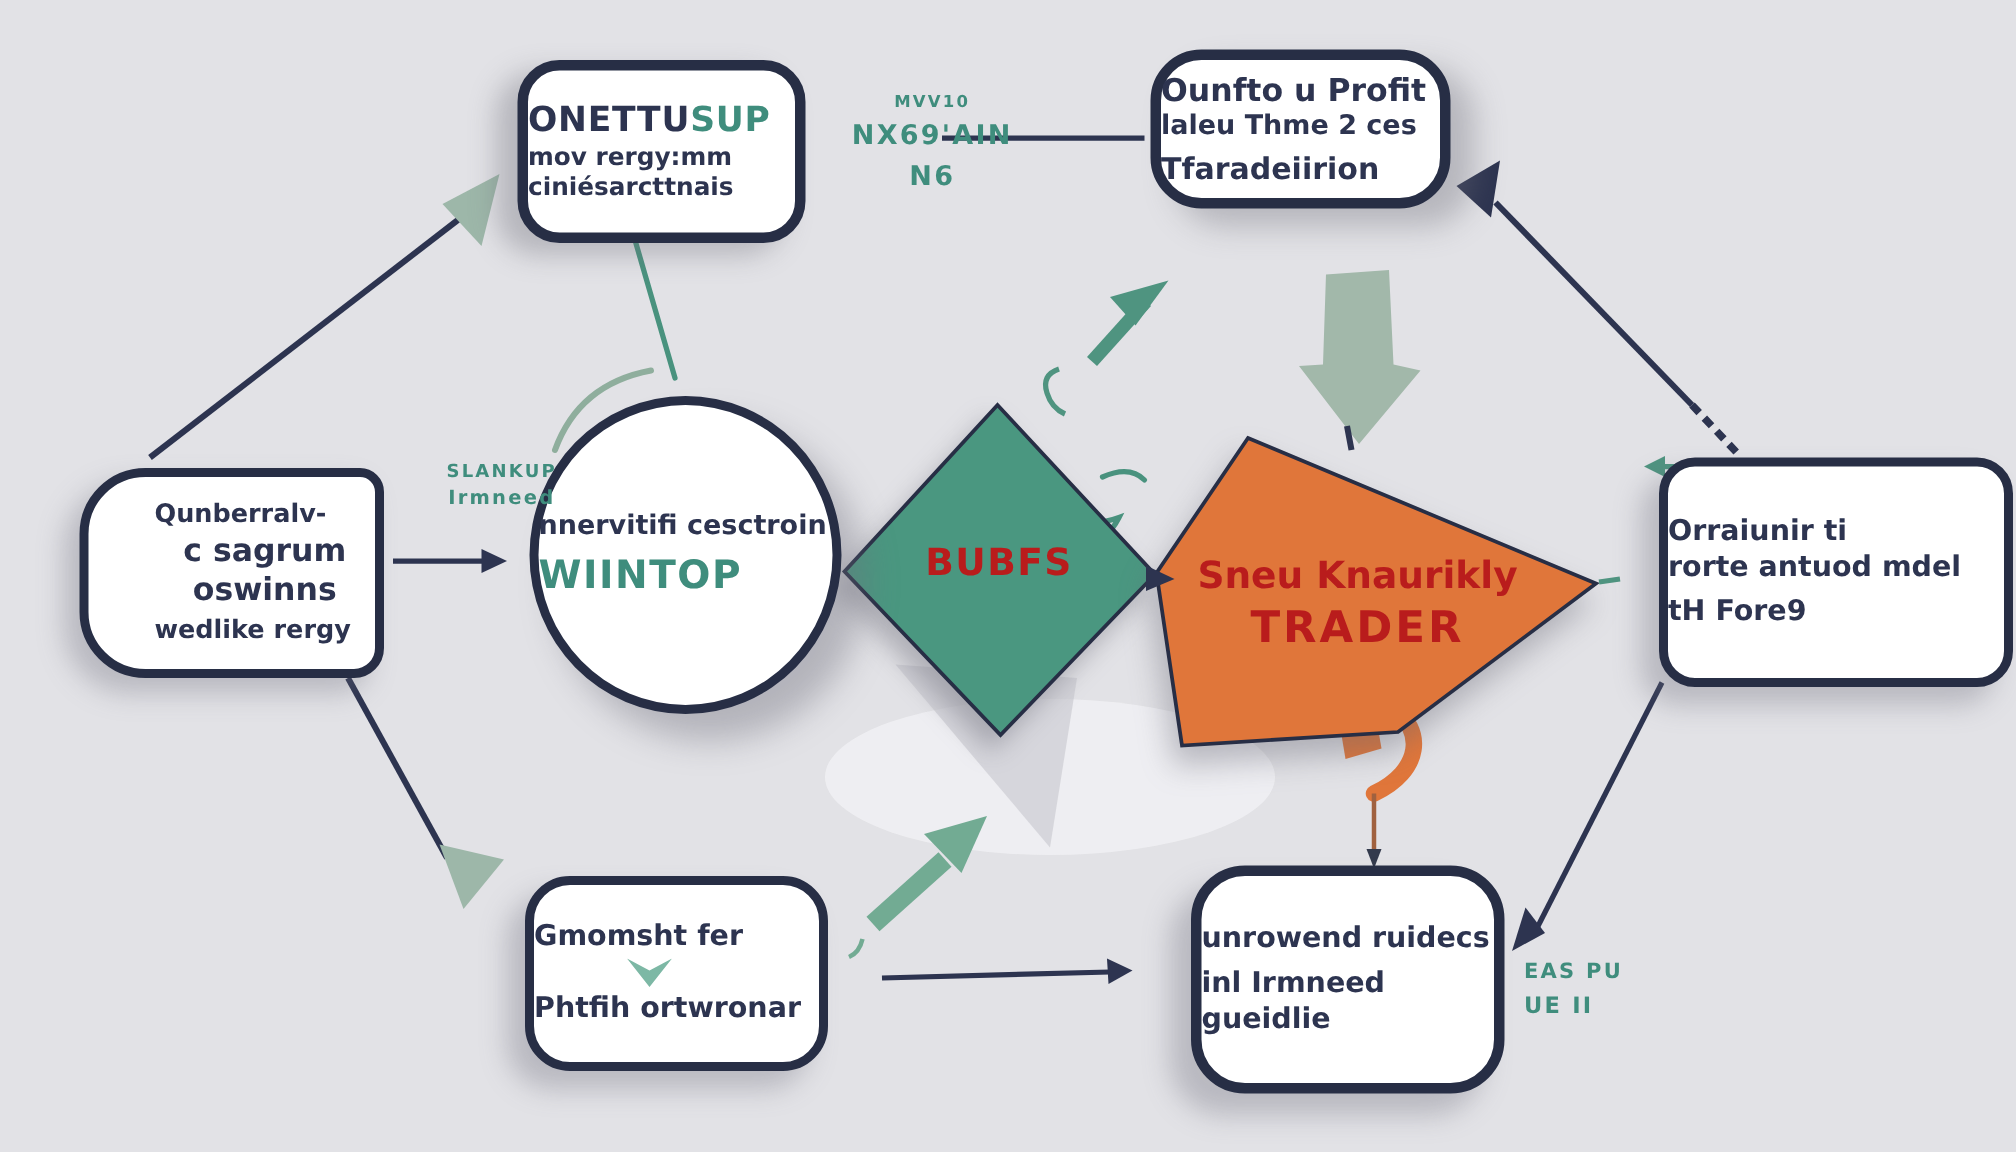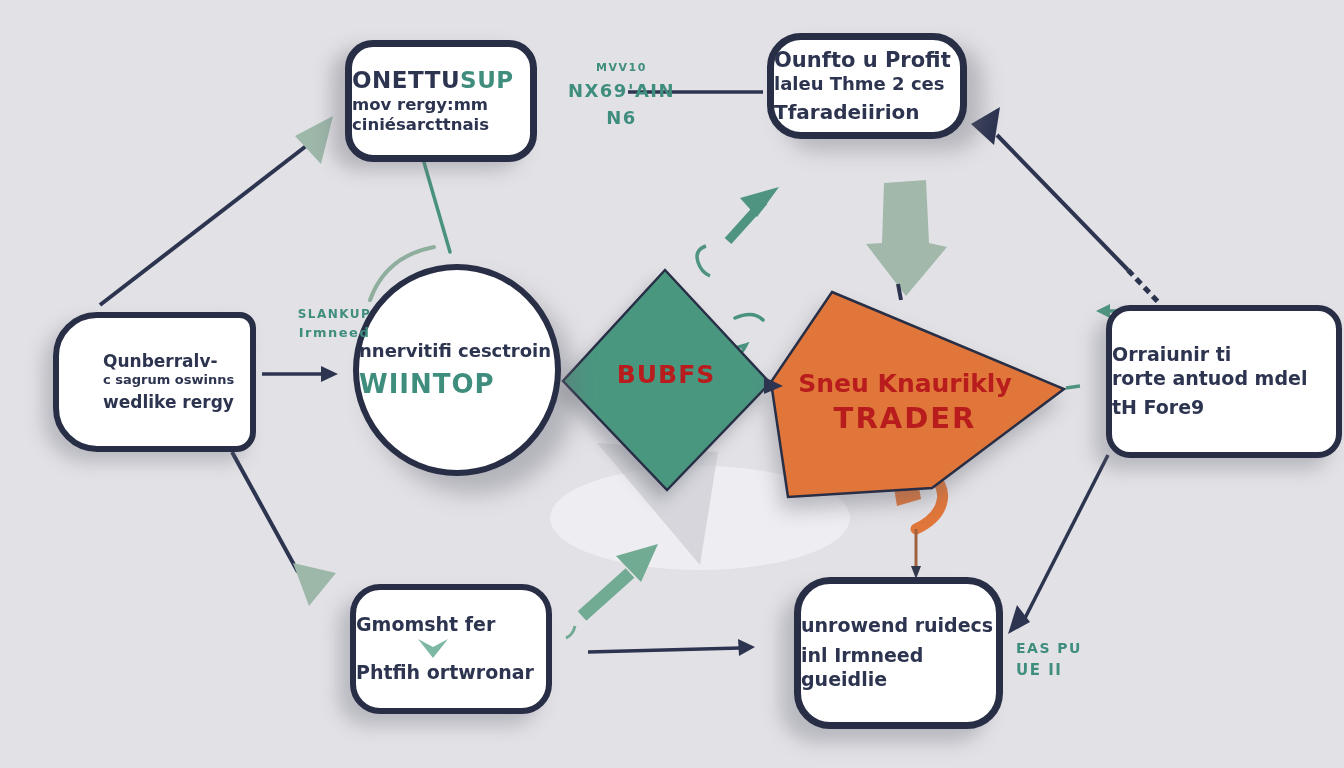--- a/index.html
+++ b/index.html
@@ -122,21 +122,21 @@
   <div class="node" style="left:767px;top:33px;width:200px;height:106px;border-radius:34px;
               box-shadow:16px 12px 20px rgba(110,110,122,.38);">
     <div class="ln" style="font-size:21px;">Ounfto u Profit</div>
     <div class="ln" style="font-size:18px;">laleu Thme 2 ces</div>
     <div class="ln" style="font-size:20px;margin-top:4px;">Tfaradeiirion</div>
   </div>
 
   <div class="node" style="left:53px;top:312px;width:203px;height:140px;border-radius:44px 16px 20px 44px;border-width:6px;
               box-shadow:-10px 10px 18px rgba(110,110,122,.35);padding-left:44px;">
     <div class="ln" style="font-size:17px;">Qunberralv-</div>
-    <div class="ln" style="font-size:13px;">c sagrum oswinns</div>
+    <div class="ln" style="font-size:21px;">c sagrum oswinns</div>
     <div class="ln" style="font-size:17px;margin-top:4px;">wedlike rergy</div>
   </div>
 
   <div class="node" style="left:353px;top:264px;width:208px;height:212px;border-radius:50%;border-width:6px;
               box-shadow:16px 18px 22px rgba(110,110,122,.40);">
     <div class="ln" style="font-size:18px;">nnervitifi cesctroin</div>
     <div class="ln t" style="font-size:26px;letter-spacing:1px;margin-top:6px;">WIINTOP</div>
   </div>
 
   <div class="node" style="left:1106px;top:305px;width:236px;height:153px;border-radius:24px;border-width:6px;

